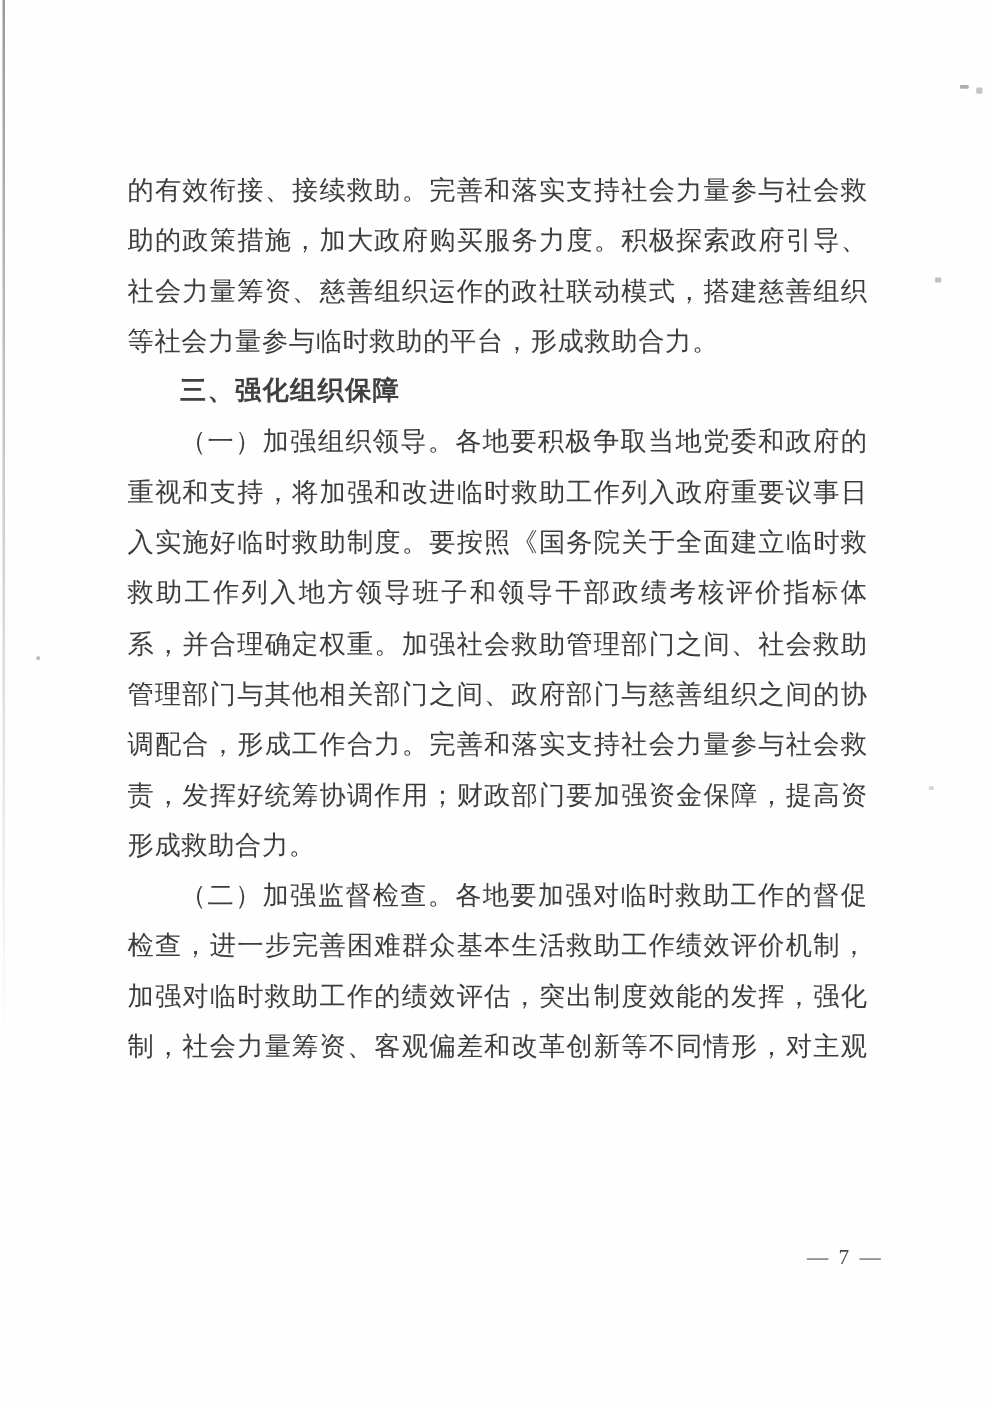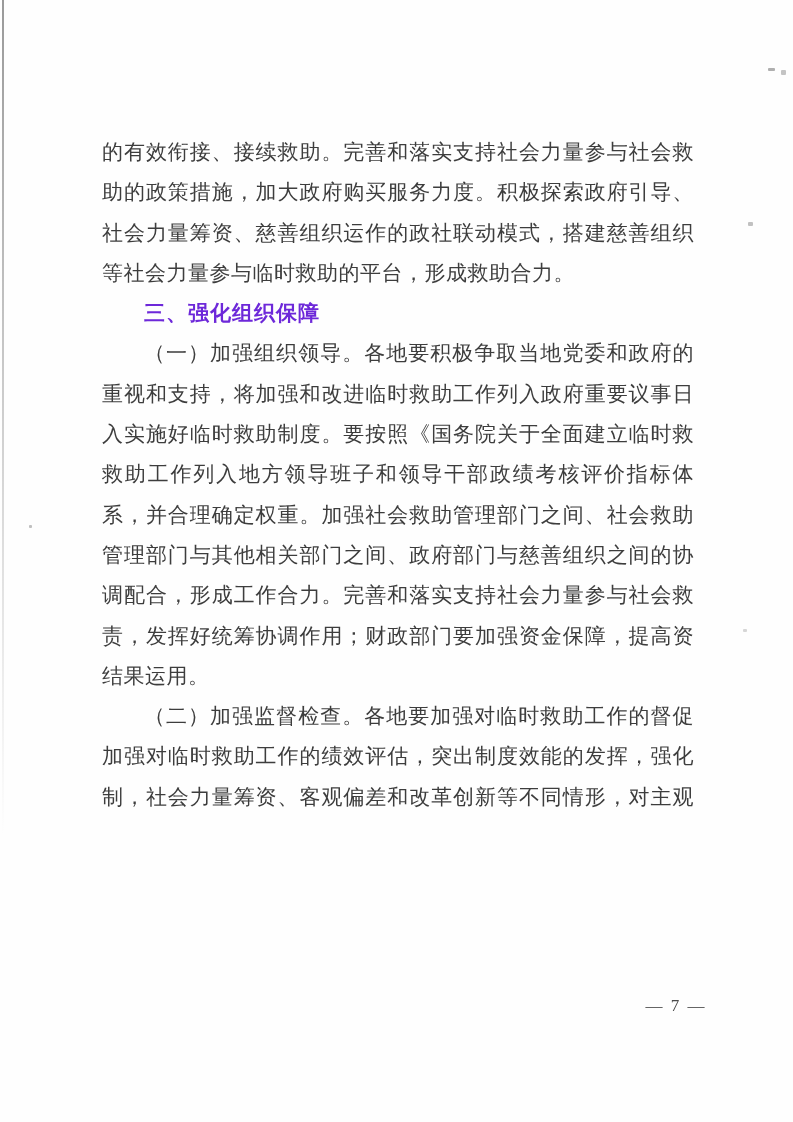--- a/index.html
+++ b/index.html
@@ -58,21 +58,21 @@
   }
   .line.end {
     text-align-last: left;
   }
   .line.indent {
     text-indent: 2em;
   }
   .line.heading {
     font-family: "Liberation Sans", "DejaVu Sans", sans-serif;
     font-weight: bold;
-    color: #6d28d9;
+    color: #404040;
     text-align-last: left;
     letter-spacing: 1px;
   }
   .page-number {
     position: absolute;
     left: 636px;
     top: 996px;
     width: 80px;
     text-align: center;
     font-size: 17px;
@@ -99,20 +99,21 @@
       <div class="line end">等社会力量参与临时救助的平台，形成救助合力。</div>
       <div class="line heading indent end">三、强化组织保障</div>
       <div class="line indent">（一）加强组织领导。各地要积极争取当地党委和政府的</div>
       <div class="line">重视和支持，将加强和改进临时救助工作列入政府重要议事日</div>
       <div class="line">入实施好临时救助制度。要按照《国务院关于全面建立临时救</div>
       <div class="line">救助工作列入地方领导班子和领导干部政绩考核评价指标体</div>
       <div class="line">系，并合理确定权重。加强社会救助管理部门之间、社会救助</div>
       <div class="line">管理部门与其他相关部门之间、政府部门与慈善组织之间的协</div>
       <div class="line">调配合，形成工作合力。完善和落实支持社会力量参与社会救</div>
       <div class="line">责，发挥好统筹协调作用；财政部门要加强资金保障，提高资</div>
-      <div class="line end">结果运用。</div>
+      <div class="line end">形成救助合力。</div>
       <div class="line indent">（二）加强监督检查。各地要加强对临时救助工作的督促</div>
+      <div class="line">检查，进一步完善困难群众基本生活救助工作绩效评价机制，</div>
       <div class="line">加强对临时救助工作的绩效评估，突出制度效能的发挥，强化</div>
       <div class="line">制，社会力量筹资、客观偏差和改革创新等不同情形，对主观</div>
     </div>
 
   <div class="page-number">— 7 —</div>
 </div>
 
 </body></html>

